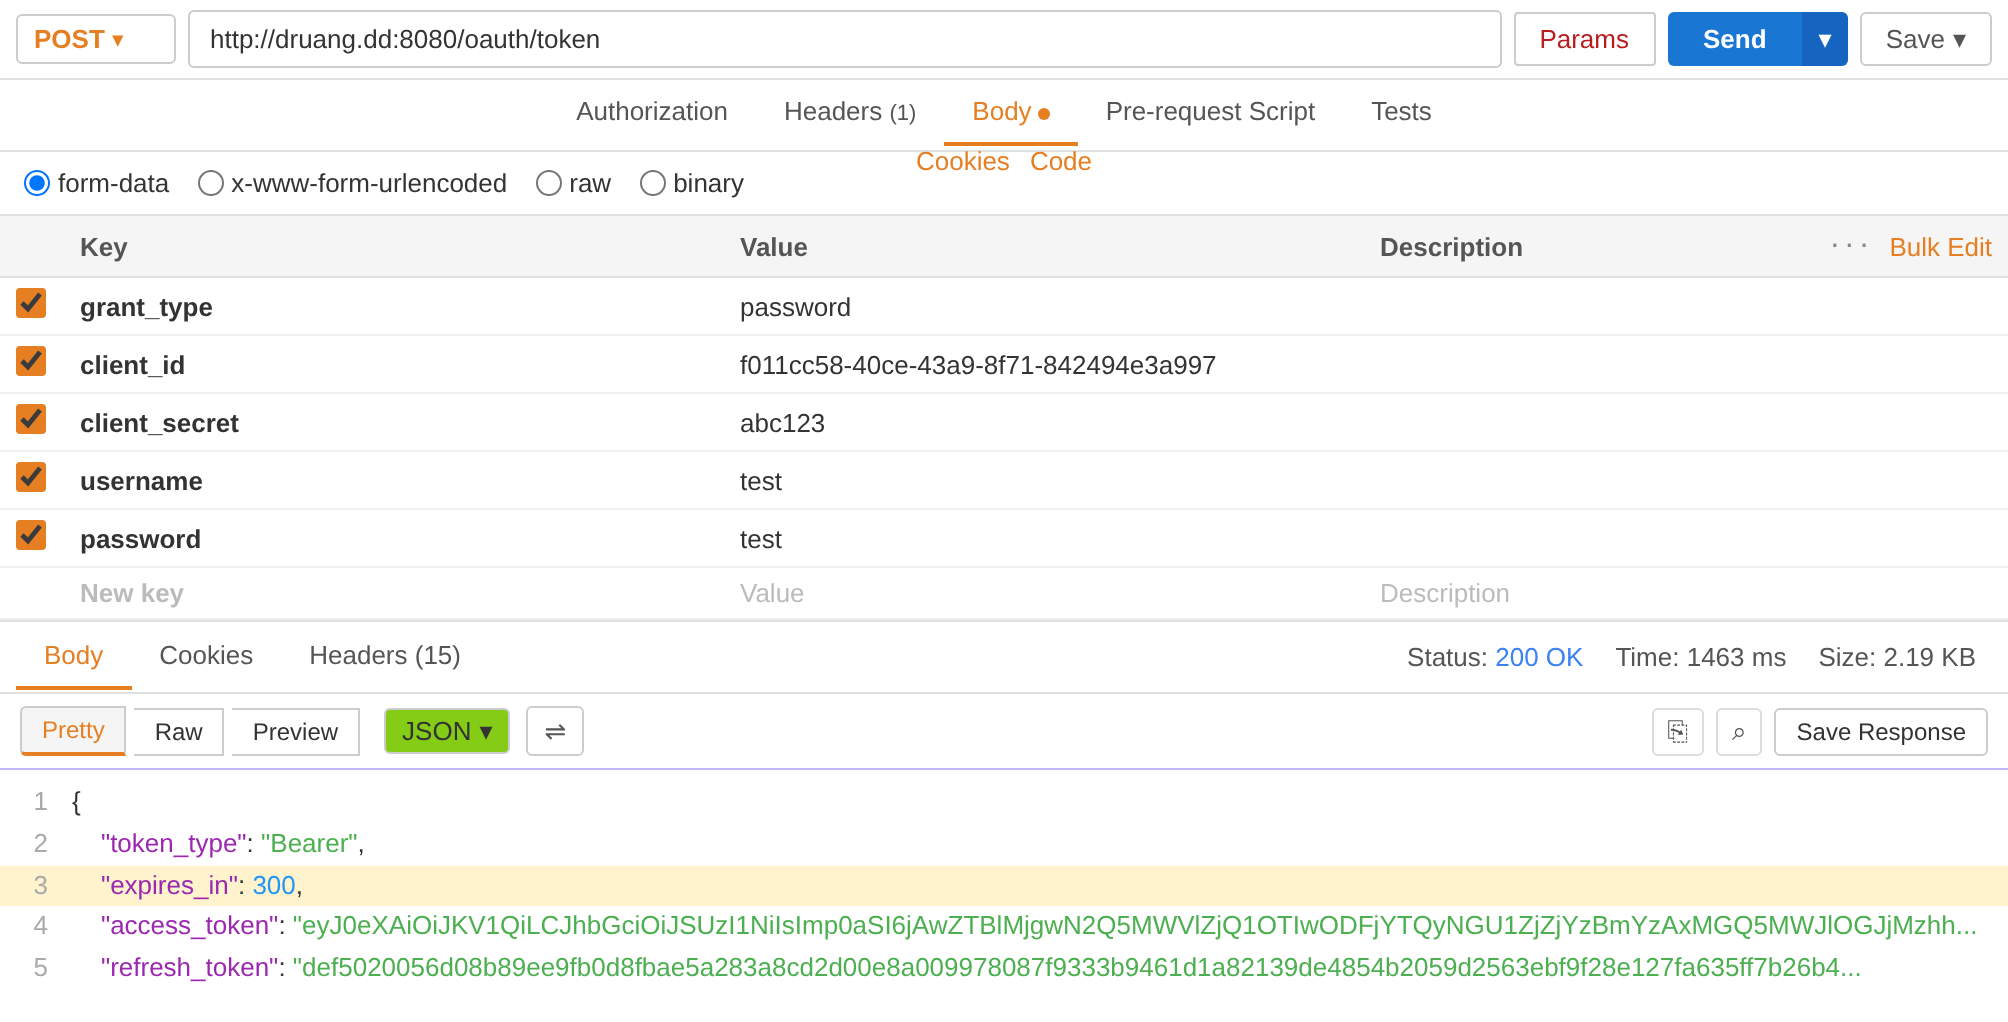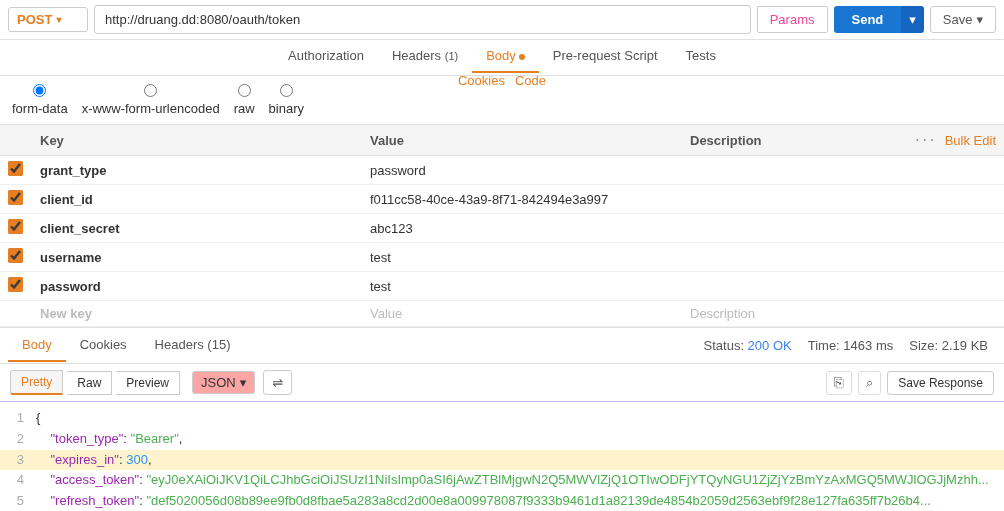--- a/index.html
+++ b/index.html
@@ -35,21 +35,21 @@
       font-size: 13px;
       outline: none;
       color: #333;
     }
     .params-btn {
       border: 1px solid #ccc;
       background: #fff;
       border-radius: 2px;
       padding: 5px 12px;
       cursor: pointer;
-      color: #ec4899;
+      color: #b91c1c;
     }
     .send-group {
       display: flex;
       border-radius: 3px;
       overflow: hidden;
     }
     .send-btn {
       background: #1976d2;
       color: white;
       border: none;
@@ -133,21 +133,20 @@
       gap: 14px;
       padding: 8px 12px;
       border-bottom: 1px solid #e0e0e0;
     }
     .radio-label {
       display: flex;
       align-items: center;
       gap: 4px;
       cursor: pointer;
       color: #333;
-      flex-direction: column;
     }
     .radio-label input[type="radio"] { cursor: pointer; }
 
     
     .table-container {
       border-bottom: 1px solid #e0e0e0;
     }
     .table-header {
       display: flex;
       background: #f5f5f5;
@@ -244,21 +243,21 @@
       display: flex;
       align-items: flex-end;
       border: 1px solid #ccc;
       border-radius: 3px;
       padding: 3px 8px;
       margin-left: 8px;
       cursor: pointer;
       gap: 4px;
       font-size: 12px;
       color: #333;
-      background: #fca5a5;
+      background: #84cc16;
     }
     .icon-btn {
       border: 1px solid #ccc;
       background: #fff;
       padding: 4px 8px;
       cursor: pointer;
       border-radius: 3px;
       color: #555;
       font-size: 13px;
     }

